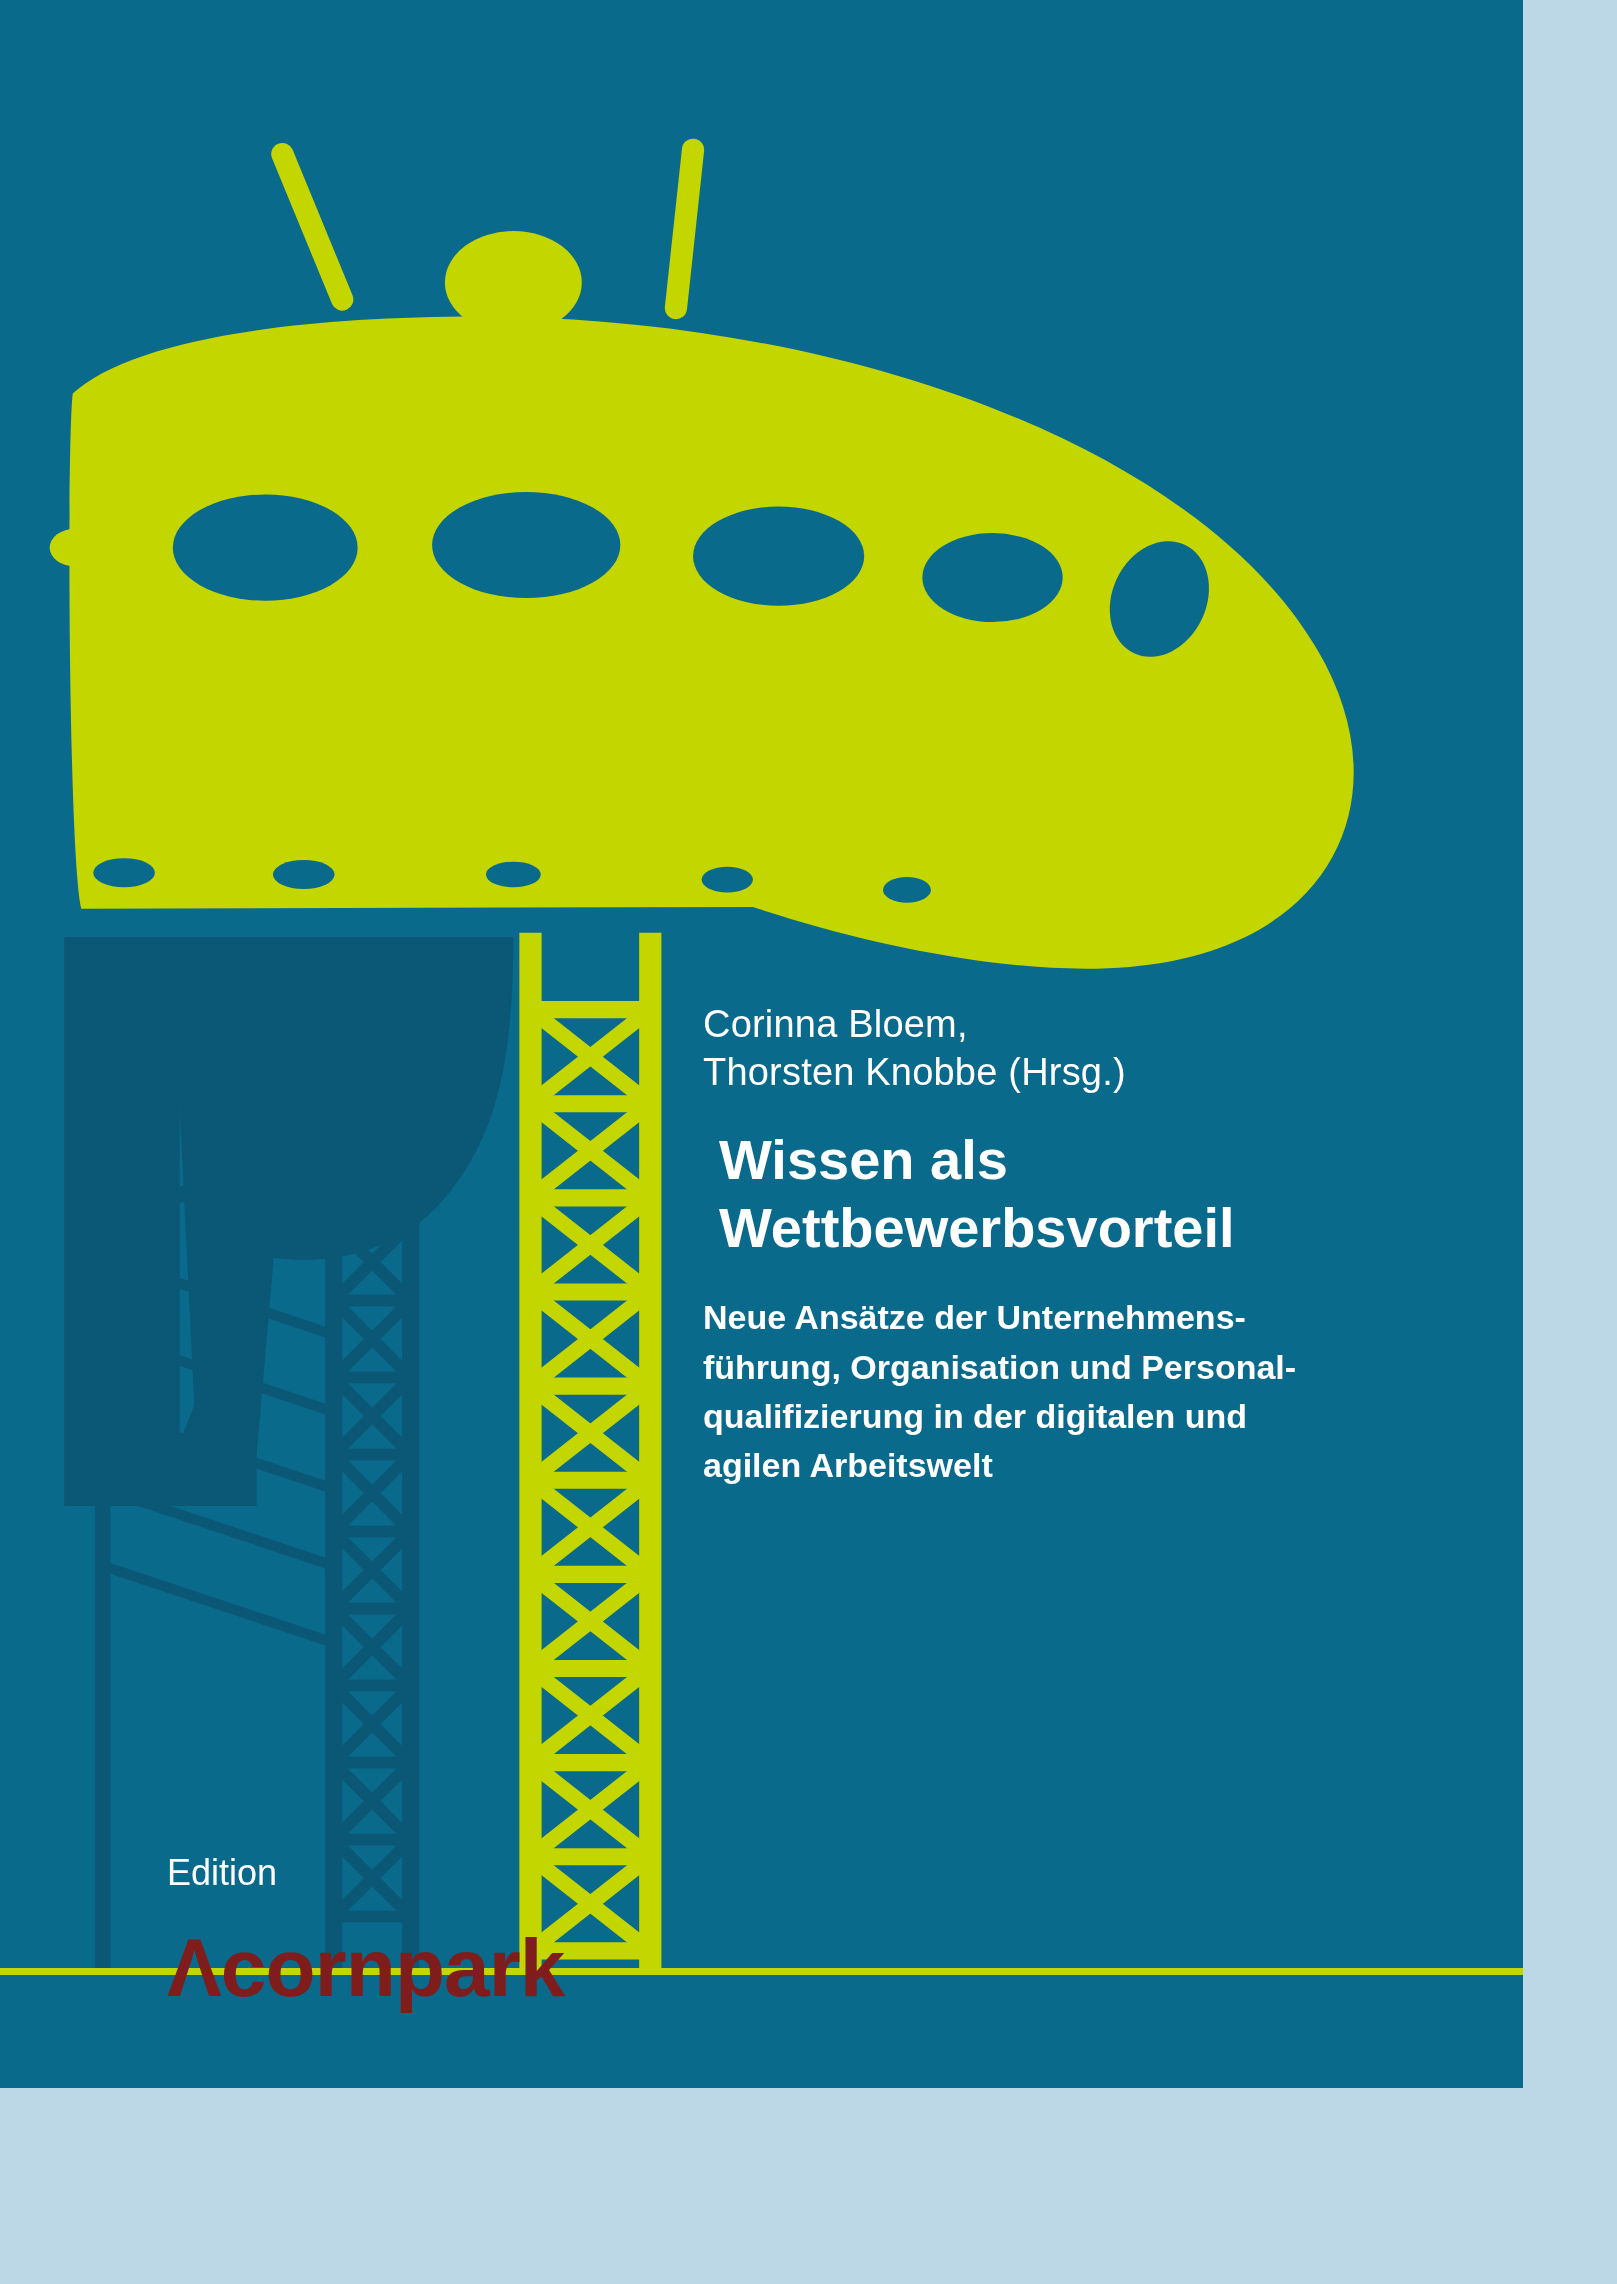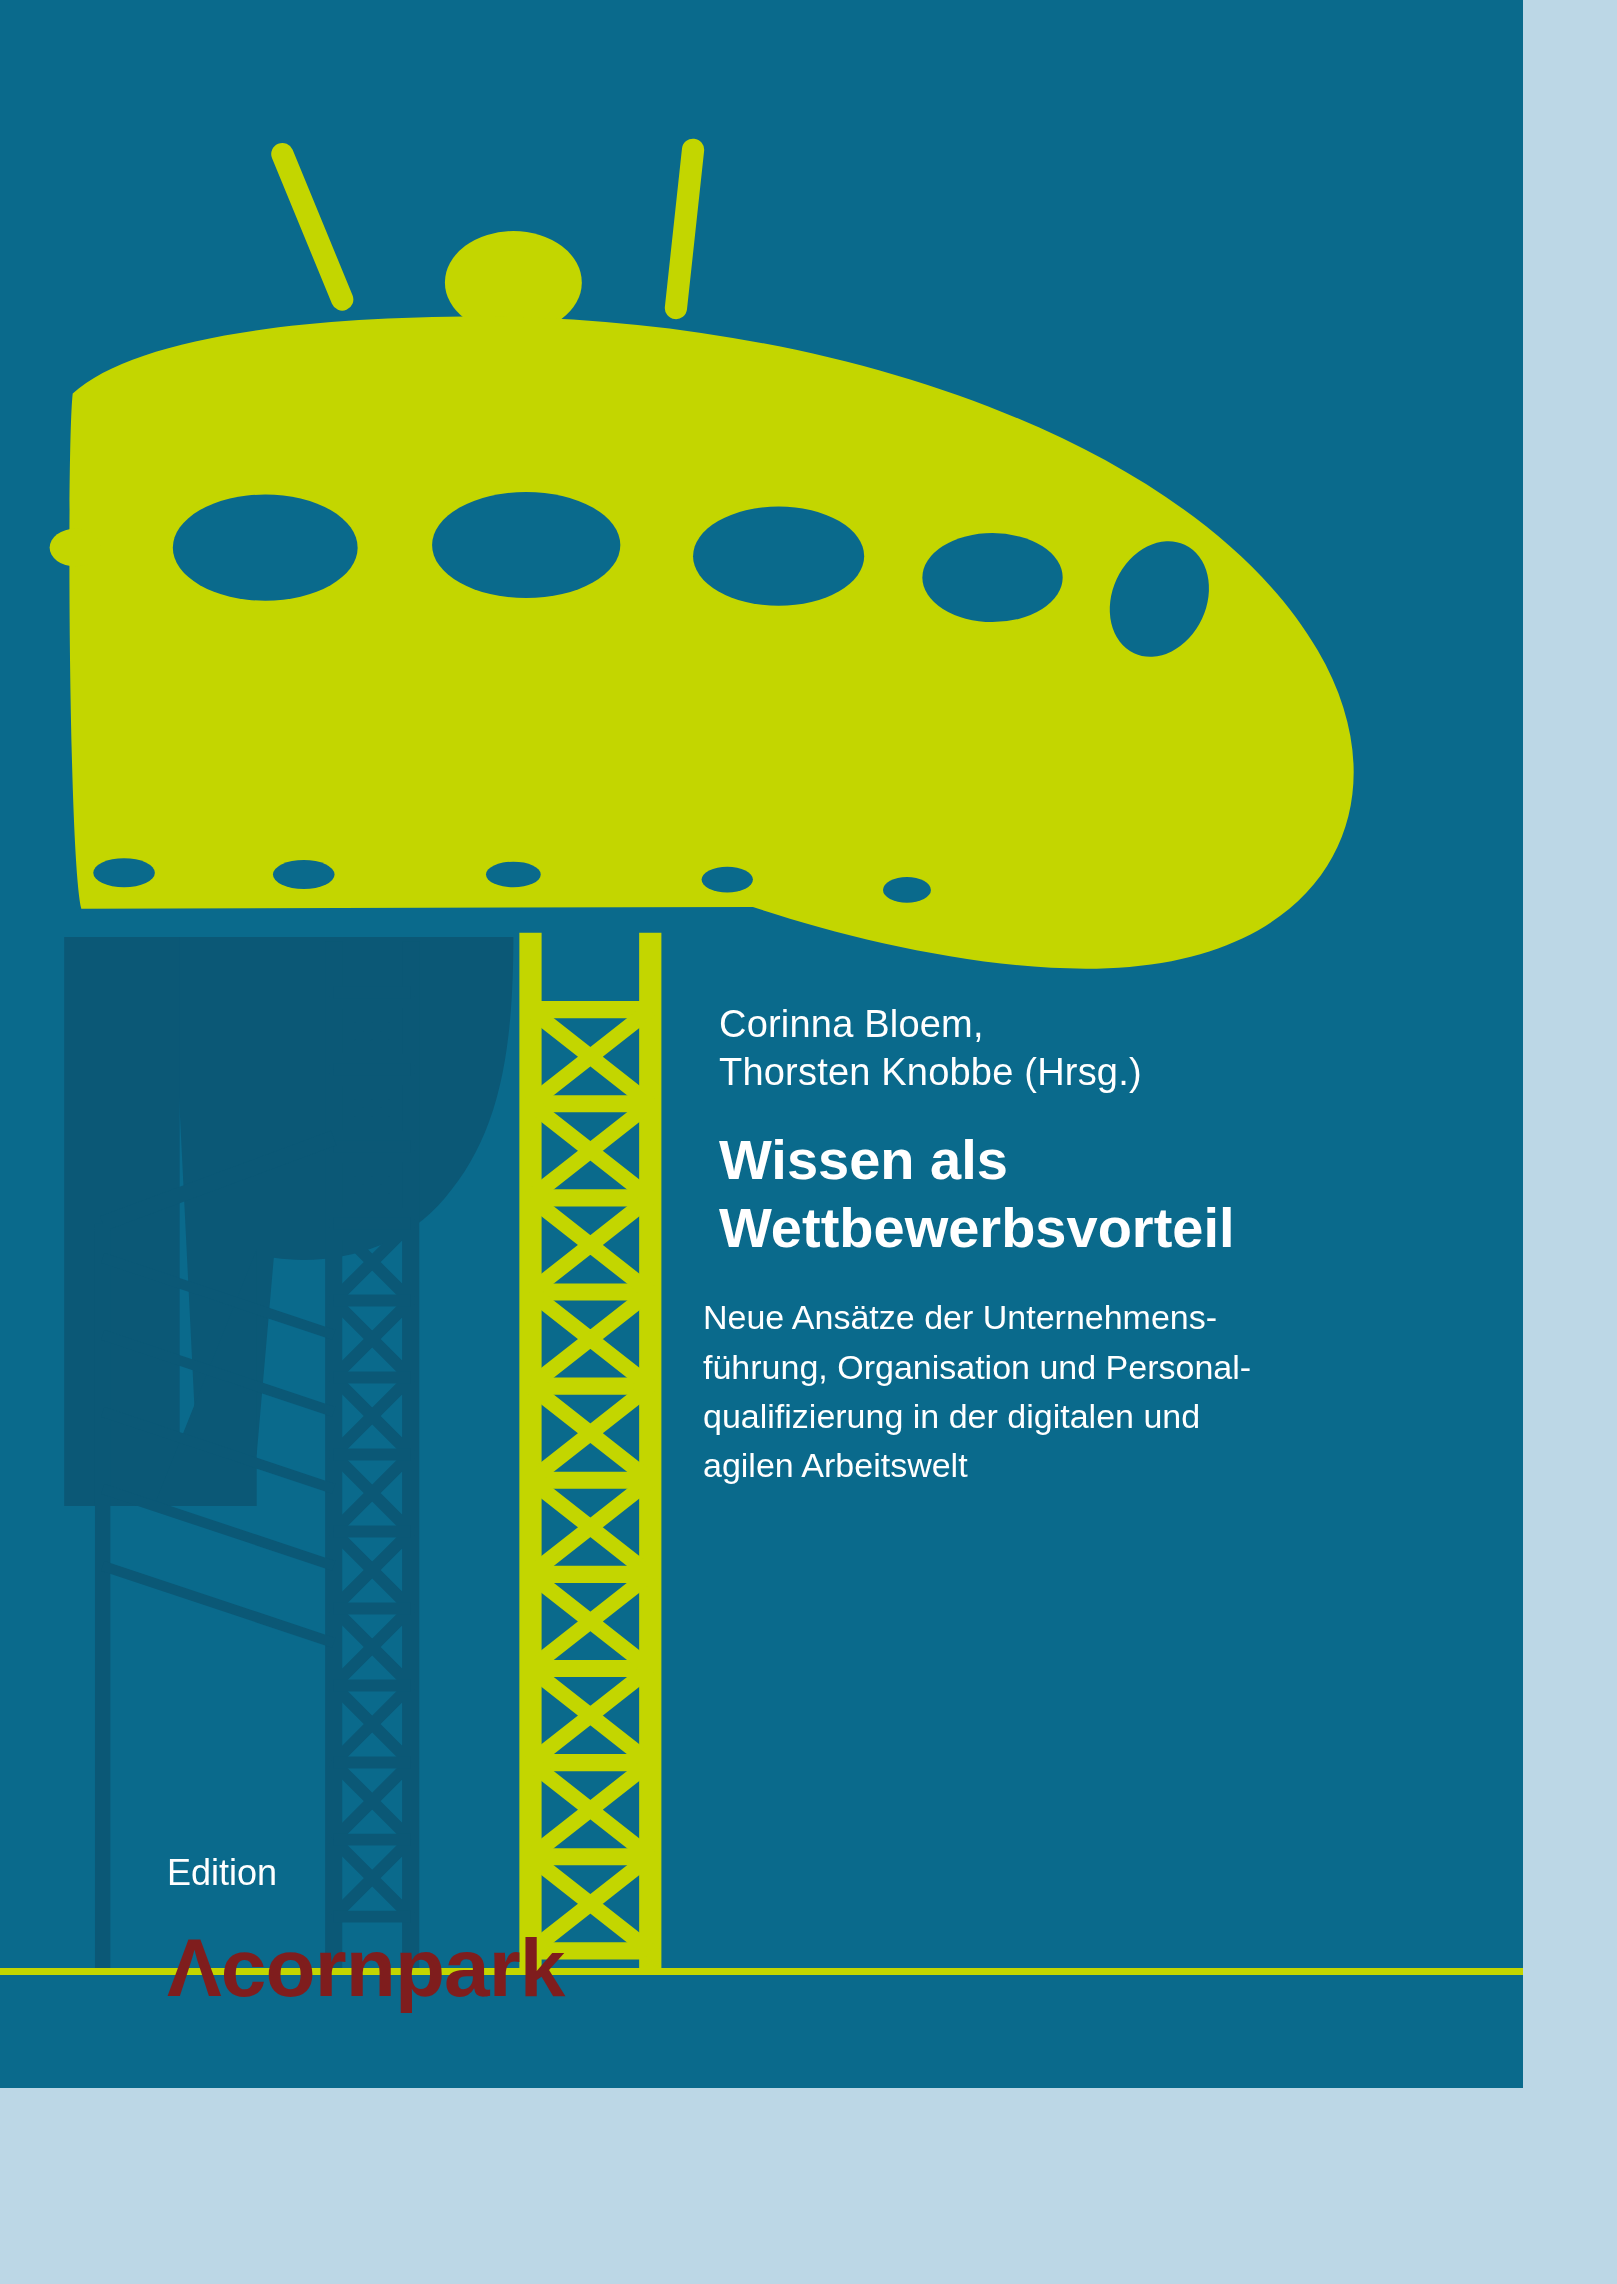--- a/index.html
+++ b/index.html
@@ -75,21 +75,21 @@
     font-size: 56px;
     line-height: 1.22;
     font-weight: 700;
     color: #ffffff;
     margin: 0 0 31px 16px;
     letter-spacing: 0px;
   }
   .subtitle {
     font-size: 34px;
     line-height: 1.45;
-    font-weight: 400;
+    font-weight: 700;
     color: #ffffff;
     margin: 0;
   }
 
   
   .imprint {
     position: absolute;
     left: 167px;
     top: 1855px;
     color: #ffffff;
@@ -205,21 +205,21 @@
         <ellipse cx="145" cy="1020" rx="36" ry="17" fill="#0a6a8c"></ellipse>
         <ellipse cx="355" cy="1022" rx="36" ry="17" fill="#0a6a8c"></ellipse>
         <ellipse cx="600" cy="1022" rx="32" ry="15" fill="#0a6a8c"></ellipse>
         <ellipse cx="850" cy="1028" rx="30" ry="15" fill="#0a6a8c"></ellipse>
         <ellipse cx="1060" cy="1040" rx="28" ry="15" fill="#0a6a8c"></ellipse>
       </g>
     </svg>
   </div>
 
   <div class="textblock">
-    <div class="authors" style="white-space:pre-line;margin-left:16px;">Corinna Bloem,
+    <div class="authors" style="white-space:pre-line;">Corinna Bloem,
 Thorsten Knobbe (Hrsg.)</div>
     <h1 class="title">Wissen als Wettbewerbsvorteil</h1>
     <div class="subtitle" style="white-space:pre-line;">Neue Ansätze der Unternehmens-
 führung, Organisation und Personal-
 qualifizierung in der digitalen und
 agilen Arbeitswelt</div>
   </div>
 
   <div class="imprint">
     <div class="imprint-edition">Edition</div>

